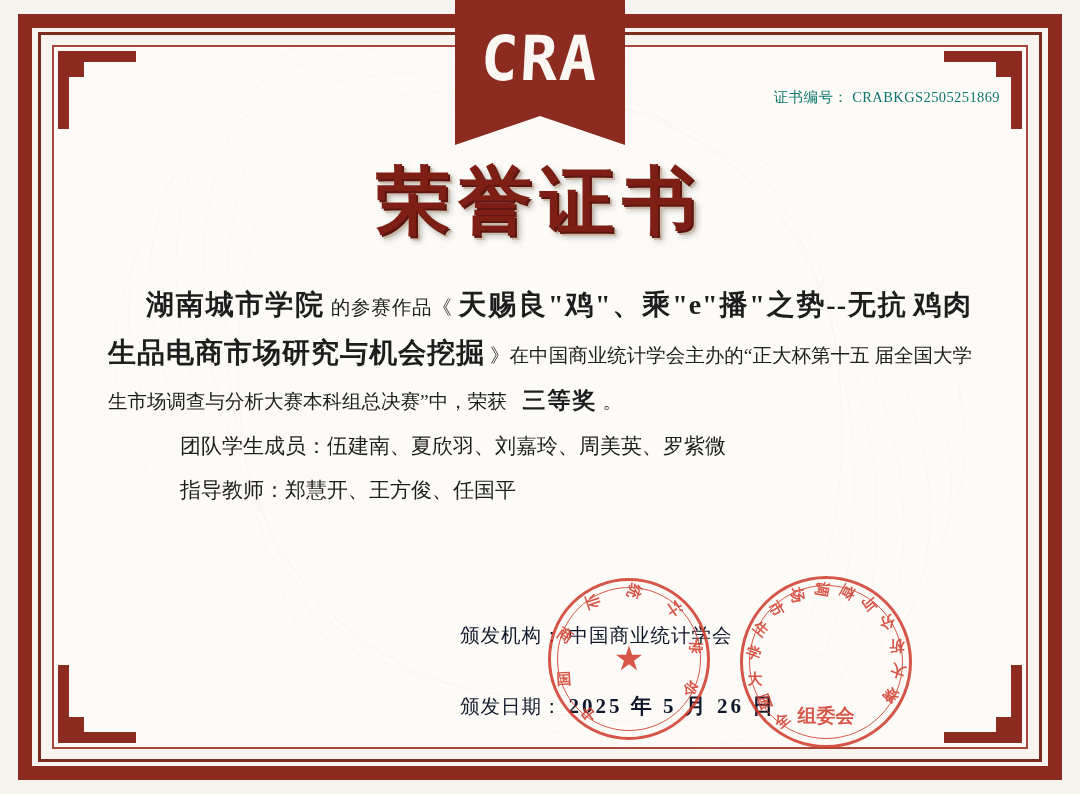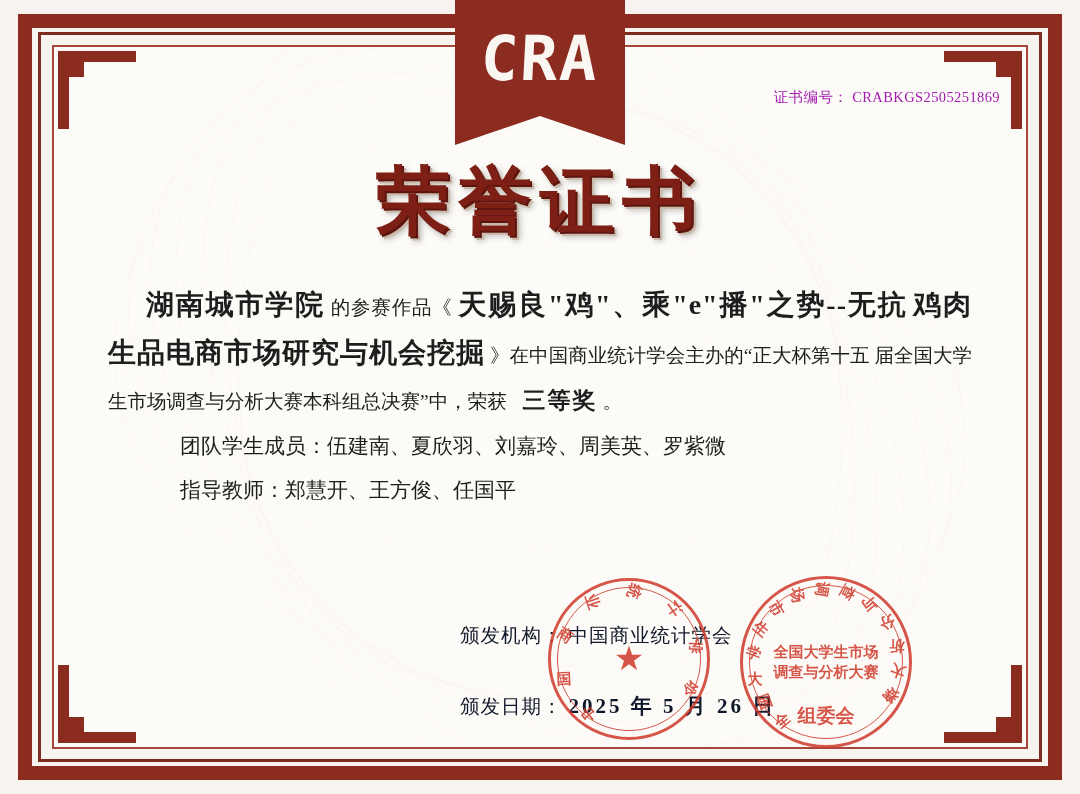--- a/index.html
+++ b/index.html
@@ -98,21 +98,21 @@
     z-index: 6;
     transform: skewX(-3deg);
   }
 
   
   .cert-no {
     position: absolute;
     right: 80px;
     top: 88px;
     font-size: 14.5px;
-    color: #a21caf;
+    color: #0f766e;
     letter-spacing: .4px;
     z-index: 7;
   }
   .cert-no .label { margin-right: 4px; }
 
   
   .title {
     position: absolute;
     left: 0; right: 0;
     top: 152px;
@@ -352,17 +352,16 @@
         <span style="transform: rotate(-30deg) translate(0px, -69px) translate(-50%, -50%) rotate(90deg);">市</span>
         <span style="transform: rotate(-10deg) translate(0px, -69px) translate(-50%, -50%) rotate(90deg);">场</span>
         <span style="transform: rotate(10deg) translate(0px, -69px) translate(-50%, -50%) rotate(90deg);">调</span>
         <span style="transform: rotate(30deg) translate(0px, -69px) translate(-50%, -50%) rotate(90deg);">查</span>
         <span style="transform: rotate(50deg) translate(0px, -69px) translate(-50%, -50%) rotate(90deg);">与</span>
         <span style="transform: rotate(70deg) translate(0px, -69px) translate(-50%, -50%) rotate(90deg);">分</span>
         <span style="transform: rotate(90deg) translate(0px, -69px) translate(-50%, -50%) rotate(90deg);">析</span>
         <span style="transform: rotate(110deg) translate(0px, -69px) translate(-50%, -50%) rotate(90deg);">大</span>
         <span style="transform: rotate(130deg) translate(0px, -69px) translate(-50%, -50%) rotate(90deg);">赛</span>
       </div>
-    <div class="seal-center-text">全国大学生市场<br>调查与分析大赛</div>
     <div class="seal-bottom-text">组委会</div>
   </div>
 
 </div>
 
 </body></html>

